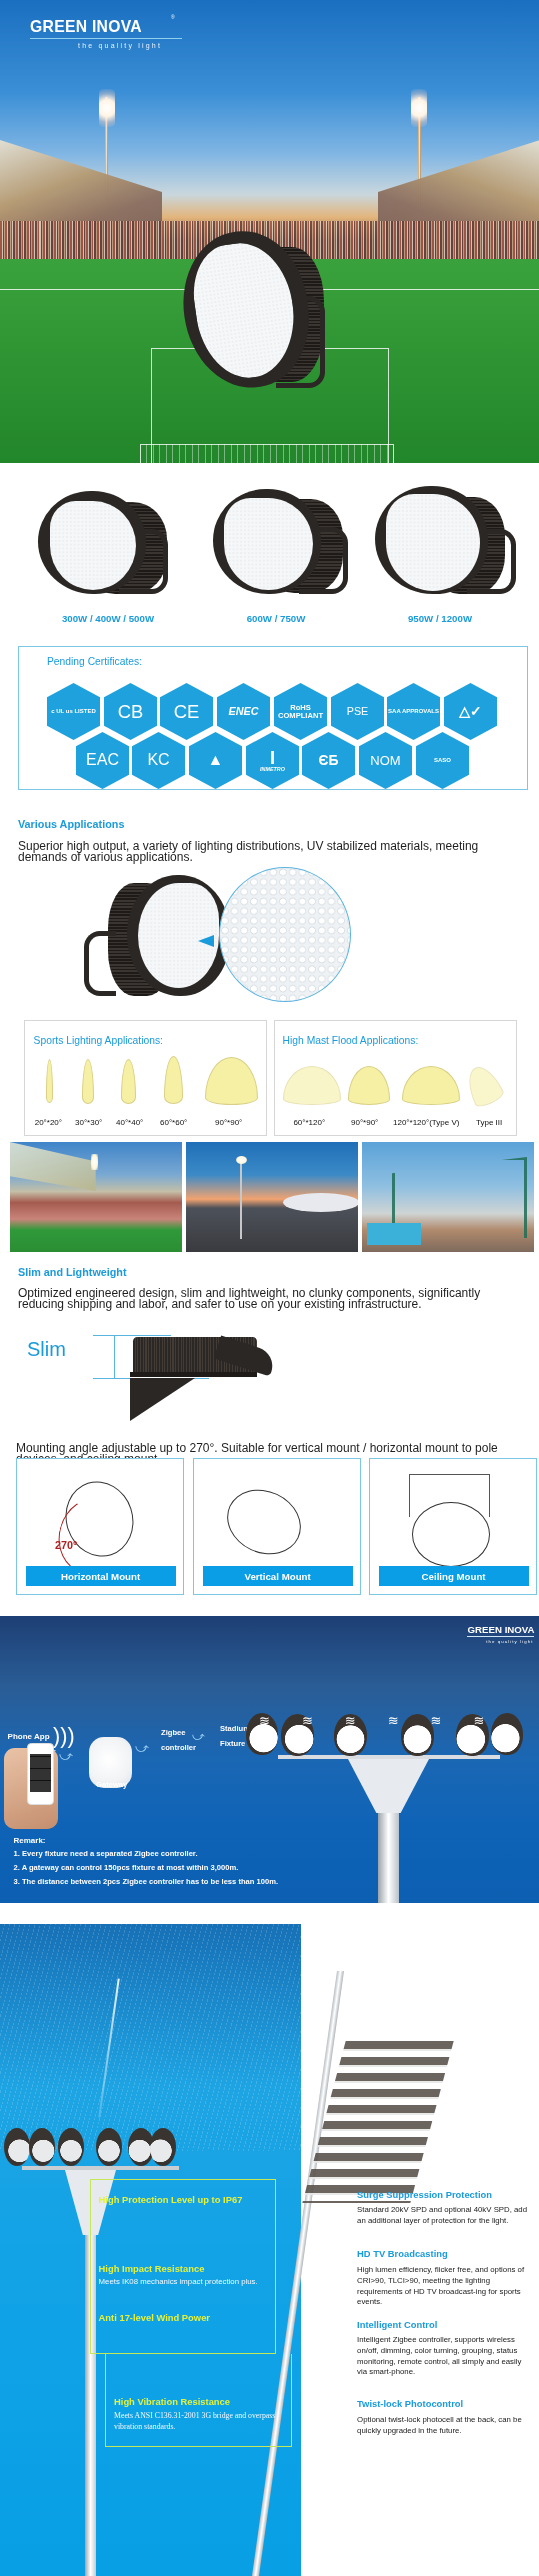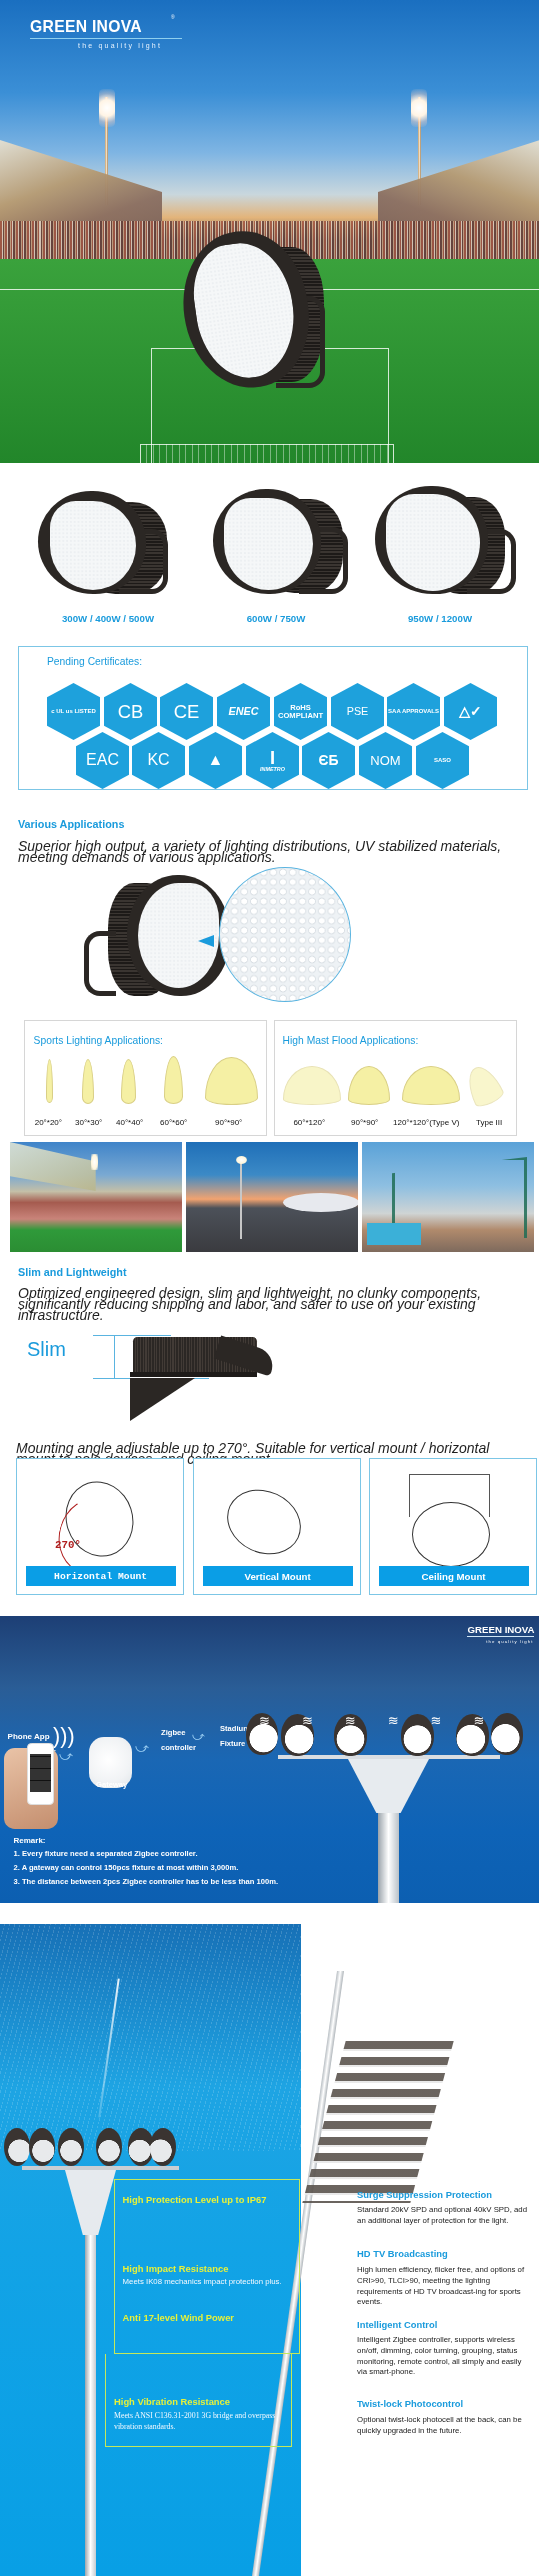--- a/index.html
+++ b/index.html
@@ -34,21 +34,21 @@
 
   
   #certs { left: 18px; top: 646px; width: 510px; height: 144px; border: 0.8px solid #7cc6e6; }
   .cert-title { color: #1a9bdc; font-size: 10.3px; }
   .hex { position: absolute; width: 53px; height: 57px; background: #1ea1dc; clip-path: polygon(50% 0, 100% 25%, 100% 75%, 50% 100%, 0 75%, 0 25%);
     color: #fff; display: flex; align-items: center; justify-content: center; font-weight: bold; text-align: center; }
   .hex span { display: block; line-height: 1.05; }
 
   
   .sec-title { color: #1a9bdc; font-weight: bold; font-size: 10.8px; }
-  .sec-desc { color: #1f1f1f; font-size: 14px; line-height: 10.8px; font-style: italic; }
+  .sec-desc { color: #1f1f1f; font-size: 12px; line-height: 10.8px; }
 
   
   .beam-box { border: 0.8px solid #d6d6d6; background: #fff; }
   .beam-title { color: #1a9bdc; font-size: 10.3px; }
   .beam { position: absolute; background: #f5f0a4; border: 0.5px solid #d9cf86; border-radius: 50% 50% 50% 50% / 85% 85% 15% 15%; }
   .beam-label { position: absolute; font-size: 8px; color: #111; white-space: nowrap; text-align: center; }
 
   
   .photo { position: absolute; top: 1161px; width: 172px; height: 212px; overflow: hidden; }
 
@@ -57,21 +57,21 @@
   .mount-btn { position: absolute; left: 8.6px; bottom: 7.6px; width: 150px; height: 20.5px; background: #0a9ee6; color: #fff; font-weight: bold; font-size: 9.7px; display: flex; align-items: center; justify-content: center; }
 
   
   #zigbee { left: 0; top: 1616px; width: 540px; height: 287px; overflow: hidden;
     background: linear-gradient(180deg, #1d3f75 0%, #2a5d96 25%, #1a67b4 50%, #0e63b7 75%, #0c5fb1 100%); }
   .zig-text { color: #fff; font-weight: bold; font-size: 9.2px; }
   .remark { color: #fff; font-weight: bold; font-size: 8px; }
 
   
   #storm { left: 0; top: 1924px; width: 301px; height: 652px; background: linear-gradient(180deg, #1770b6 0%, #1ea4e3 25%, #12a3e6 50%, #089fe5 100%); overflow: hidden; }
-  #feat-left { left: 114px; top: 2179px; width: 186px; height: 175px; border: 1.1px solid #c5e85a; }
+  #feat-left { left: 90px; top: 2179px; width: 186px; height: 175px; border: 1.1px solid #c5e85a; }
   .feat-h-yellow { color: #e6f13a; font-weight: bold; font-size: 9.4px; }
   .feat-p-white { color: #f4f9ff; font-size: 7.8px; line-height: 10.8px; }
   .feat-h-blue { color: #1a9bdc; font-weight: bold; font-size: 9.4px; }
   .feat-p-dark { color: #1a1a1a; font-size: 7.8px; line-height: 10.8px; }
 </style>
 </head>
 <body>
 
 <section id="hero" class="abs">
   <div class="abs pole" style="left:105px;top:97px;"></div>
@@ -235,21 +235,21 @@
 <div class="abs" style="left:93px;top:1335px;width:78px;height:0;border-top:0.8px solid #5ab4e0;"></div>
 <div class="abs" style="left:93px;top:1378px;width:116px;height:0;border-top:0.8px solid #5ab4e0;"></div>
 <div class="abs" style="left:114px;top:1335px;width:0;height:43px;border-left:0.8px solid #5ab4e0;"></div>
 <div class="abs" style="left:133px;top:1337px;width:124px;height:40px;background:repeating-linear-gradient(90deg,#2b2724 0 1.6px,#423b36 1.6px 2.7px);border-radius:4.3px 4.3px 0 0;"></div>
 <div class="abs" style="left:130px;top:1372px;width:127px;height:5.4px;background:#1e1b19;"></div>
 <div class="abs" style="left:130px;top:1378px;width:65px;height:43px;background:#2b2724;clip-path:polygon(0 0,100% 0,0 100%);"></div>
 <div class="abs" style="left:216px;top:1344px;width:59px;height:24px;background:#2b2724;border-radius:0 21.6px 5.4px 0;transform:rotate(18deg);"></div>
 
 <div class="abs sec-desc" style="left:16px;top:1443px;width:513px;">Mounting angle adjustable up to 270°. Suitable for vertical mount / horizontal mount to pole devices, and ceiling mount.</div>
 
-<section class="mount-box" style="left:16px;top:1458px;height:137px;font-family:Liberation Mono, monospace;">
+<section class="mount-box" style="left:16px;top:1458px;height:137px;">
   <div class="abs" style="left:49px;top:21.6px;width:67px;height:76px;border:0.8px solid #333;border-radius:50%;background:#fff;transform:rotate(-18deg);"></div>
   <div class="abs" style="left:42px;top:39px;width:65px;height:76px;border:1.1px solid #b01f1f;border-color:transparent transparent #b01f1f #b01f1f;border-radius:50%;transform:rotate(15deg);"></div>
   <div class="abs" style="left:38px;top:80px;color:#b01f1f;font-weight:bold;font-size:10.8px;">270°</div>
   <div class="mount-btn">Horizontal Mount</div>
 </section>
 <section class="mount-box" style="left:193px;top:1458px;height:137px;">
   <div class="abs" style="left:32px;top:32px;width:76px;height:62px;border:0.8px solid #333;border-radius:50%;background:#fff;transform:rotate(25deg);"></div>
   <div class="mount-btn">Vertical Mount</div>
 </section>
 <section class="mount-box" style="left:369px;top:1458px;height:137px;">

